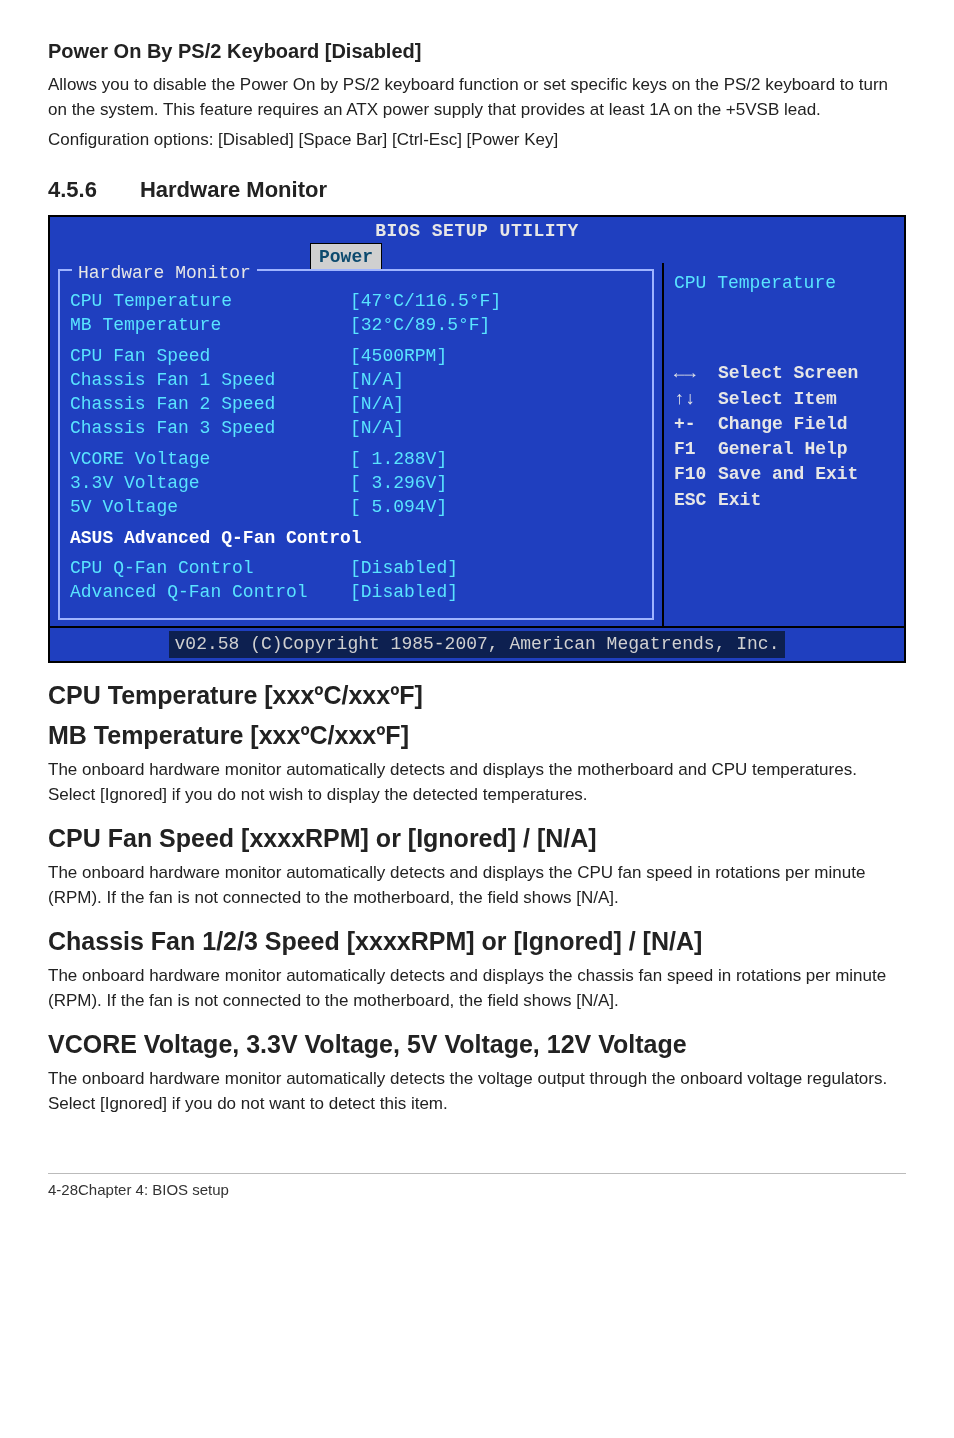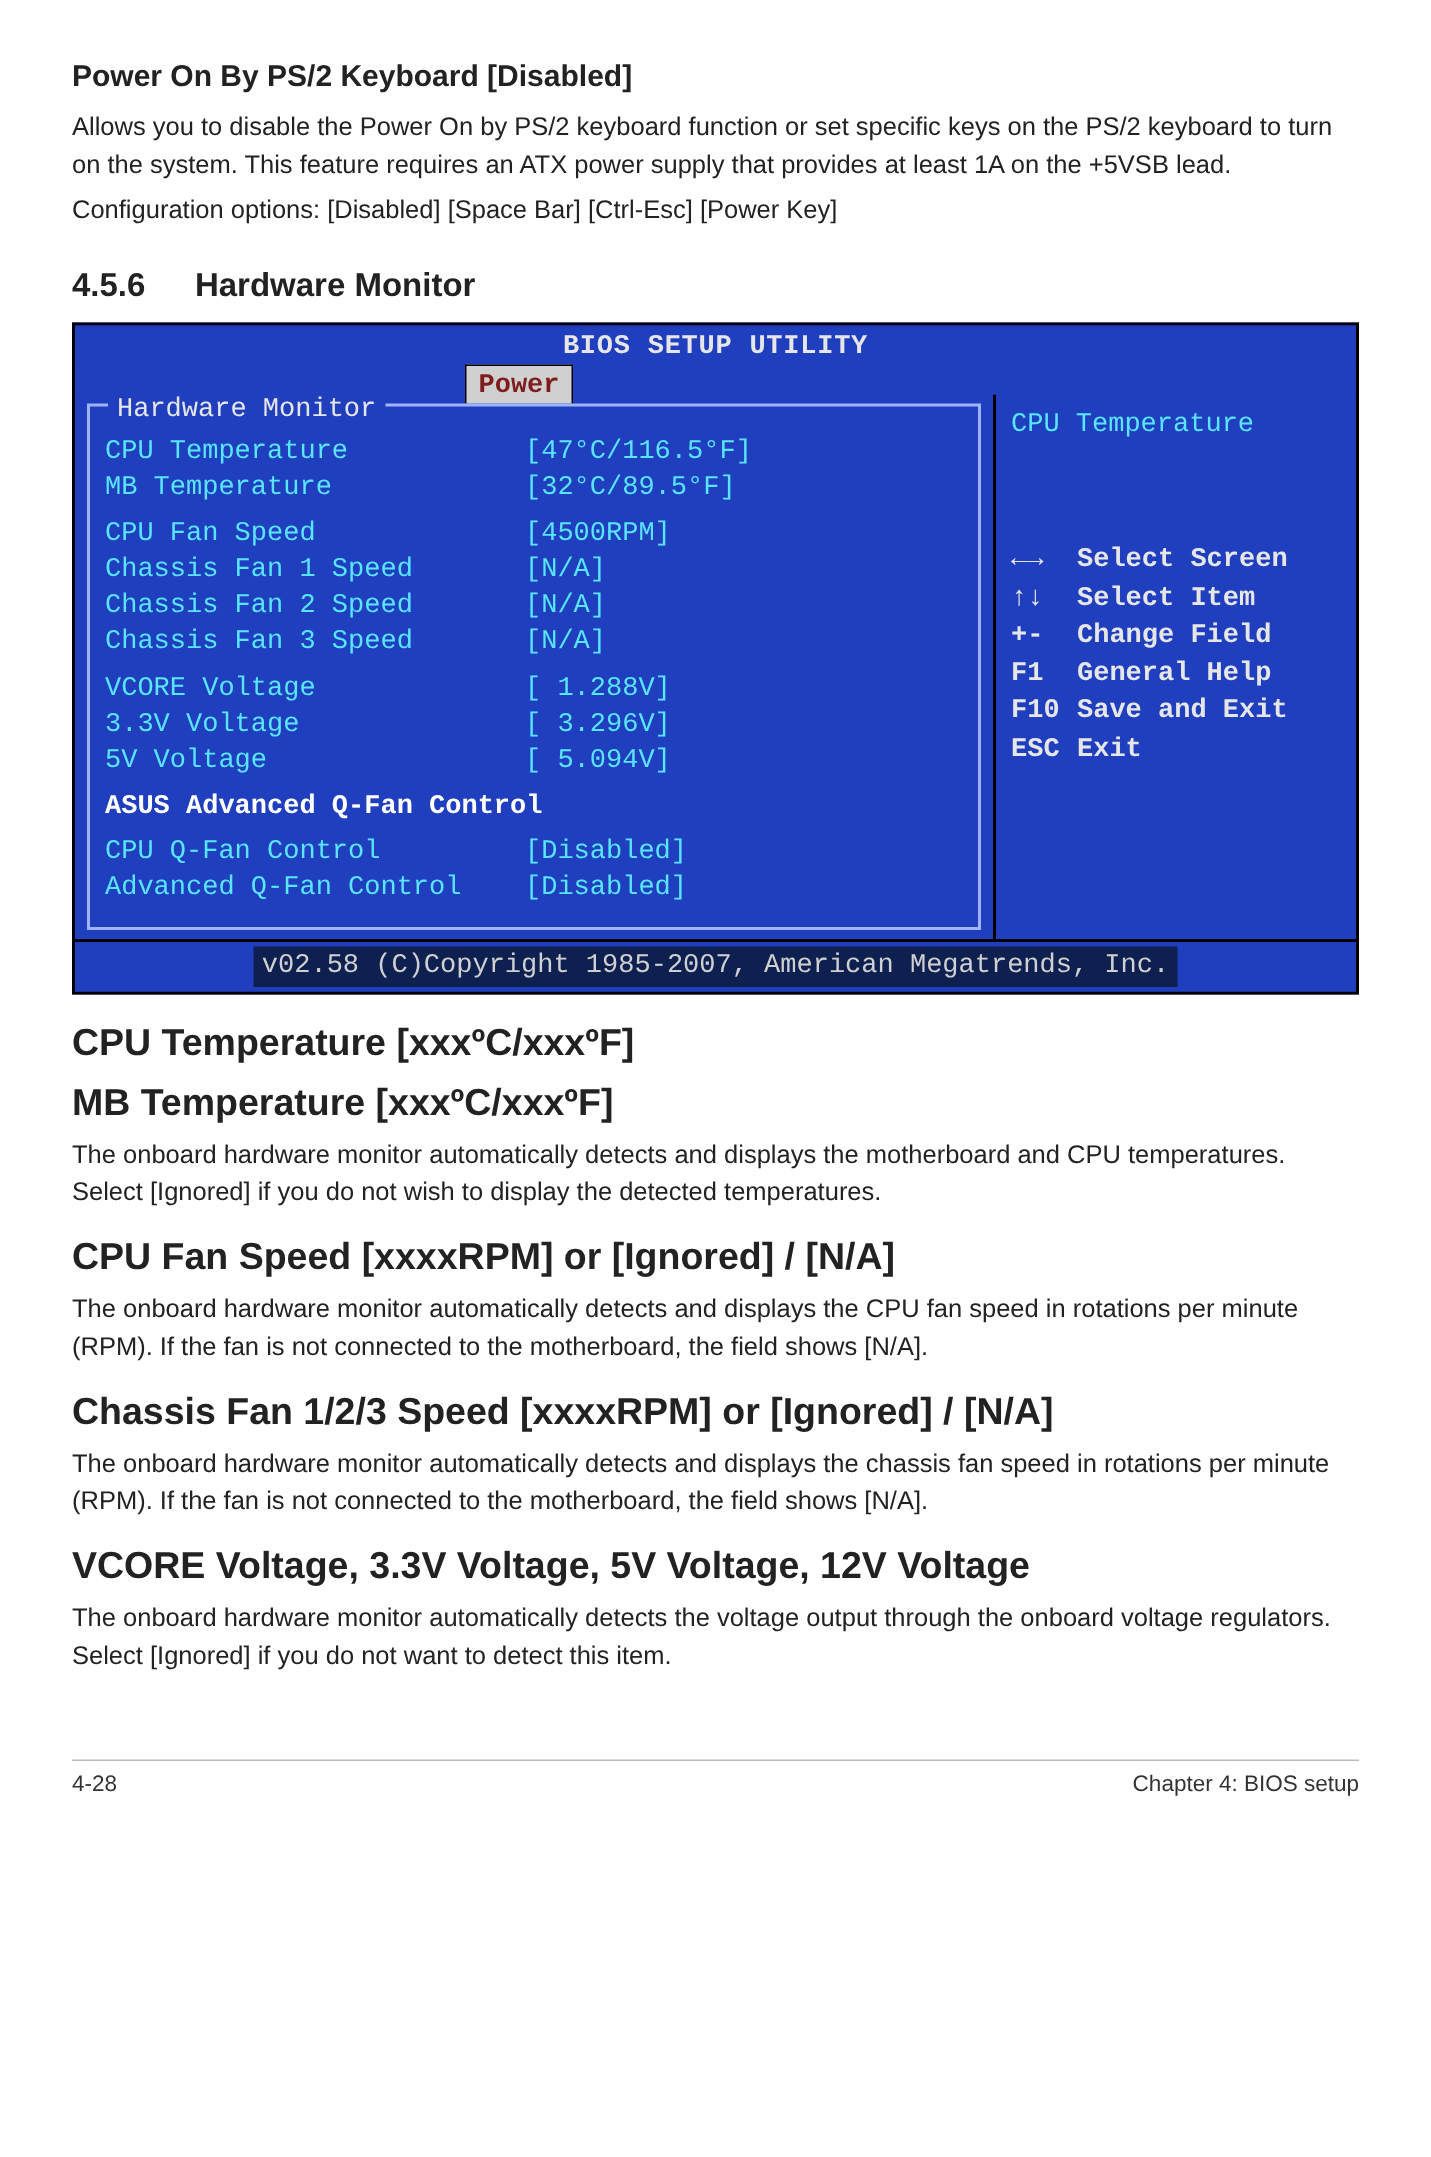--- a/index.html
+++ b/index.html
@@ -7,21 +7,21 @@
     font-family: Arial, Helvetica, sans-serif;
     background: #fff;
     color: #222;
     width: 954px;
     margin: 0 auto;
     padding: 38px 48px 0 48px;
     line-height: 1.35;
   }
   .h3 { font-size: 20px; font-weight: bold; margin-bottom: 8px; }
   .body-text { font-size: 17px; line-height: 1.45; margin-bottom: 6px; }
-  .section-num-row { display: flex; gap: 33px; align-items: flex-end; margin: 22px 0 10px; }
+  .section-num-row { display: flex; gap: 43px; align-items: flex-end; margin: 22px 0 10px; }
   .section-num { font-size: 22px; font-weight: bold; }
   .section-title { font-size: 22px; font-weight: bold; }
 
   
   .bios {
     font-family: "Courier New", monospace;
     font-size: 18px;
     color: #d0d0d0;
     background: #1f3fbf;
     border: 2px solid #000;
@@ -40,21 +40,21 @@
     background: #1f3fbf;
     padding: 0 0 0 0;
     height: 20px;
     position: relative;
   }
   .bios-tab {
     position: absolute;
     left: 260px;
     top: 0;
     background: #d0d0d0;
-    color: #7f1d1d;
+    color: #0c4a6e;
     padding: 1px 8px;
     font-weight: bold;
     border: 1px solid #000;
     border-bottom: none;
   }
   .bios-main { display: flex; }
   .bios-left {
     flex: 1 1 auto;
     border-right: 2px solid #000;
     padding: 0;
@@ -98,21 +98,21 @@
     padding: 3px 0;
     background: linear-gradient(#1f3fbf,#1f3fbf);
     border-top: 2px solid #000;
     background-color: #1a2f80;
   }
   .bios-footer-inner { background: #0d2050; display:inline-block; padding:1px 6px; }
   .spacer-sm { height: 10px; }
   .sub-h { font-size: 25px; font-weight: bold; margin-top: 14px; margin-bottom: 6px; }
   .page-footer {
     display: flex;
-    justify-content: space-between;
+    justify-content: flex-start;
     font-size: 15px;
     color: #333;
     border-top: 1px solid #bbb;
     padding-top: 6px;
     margin-top: 56px;
   }
 </style>
 </head>
 <body>
 

